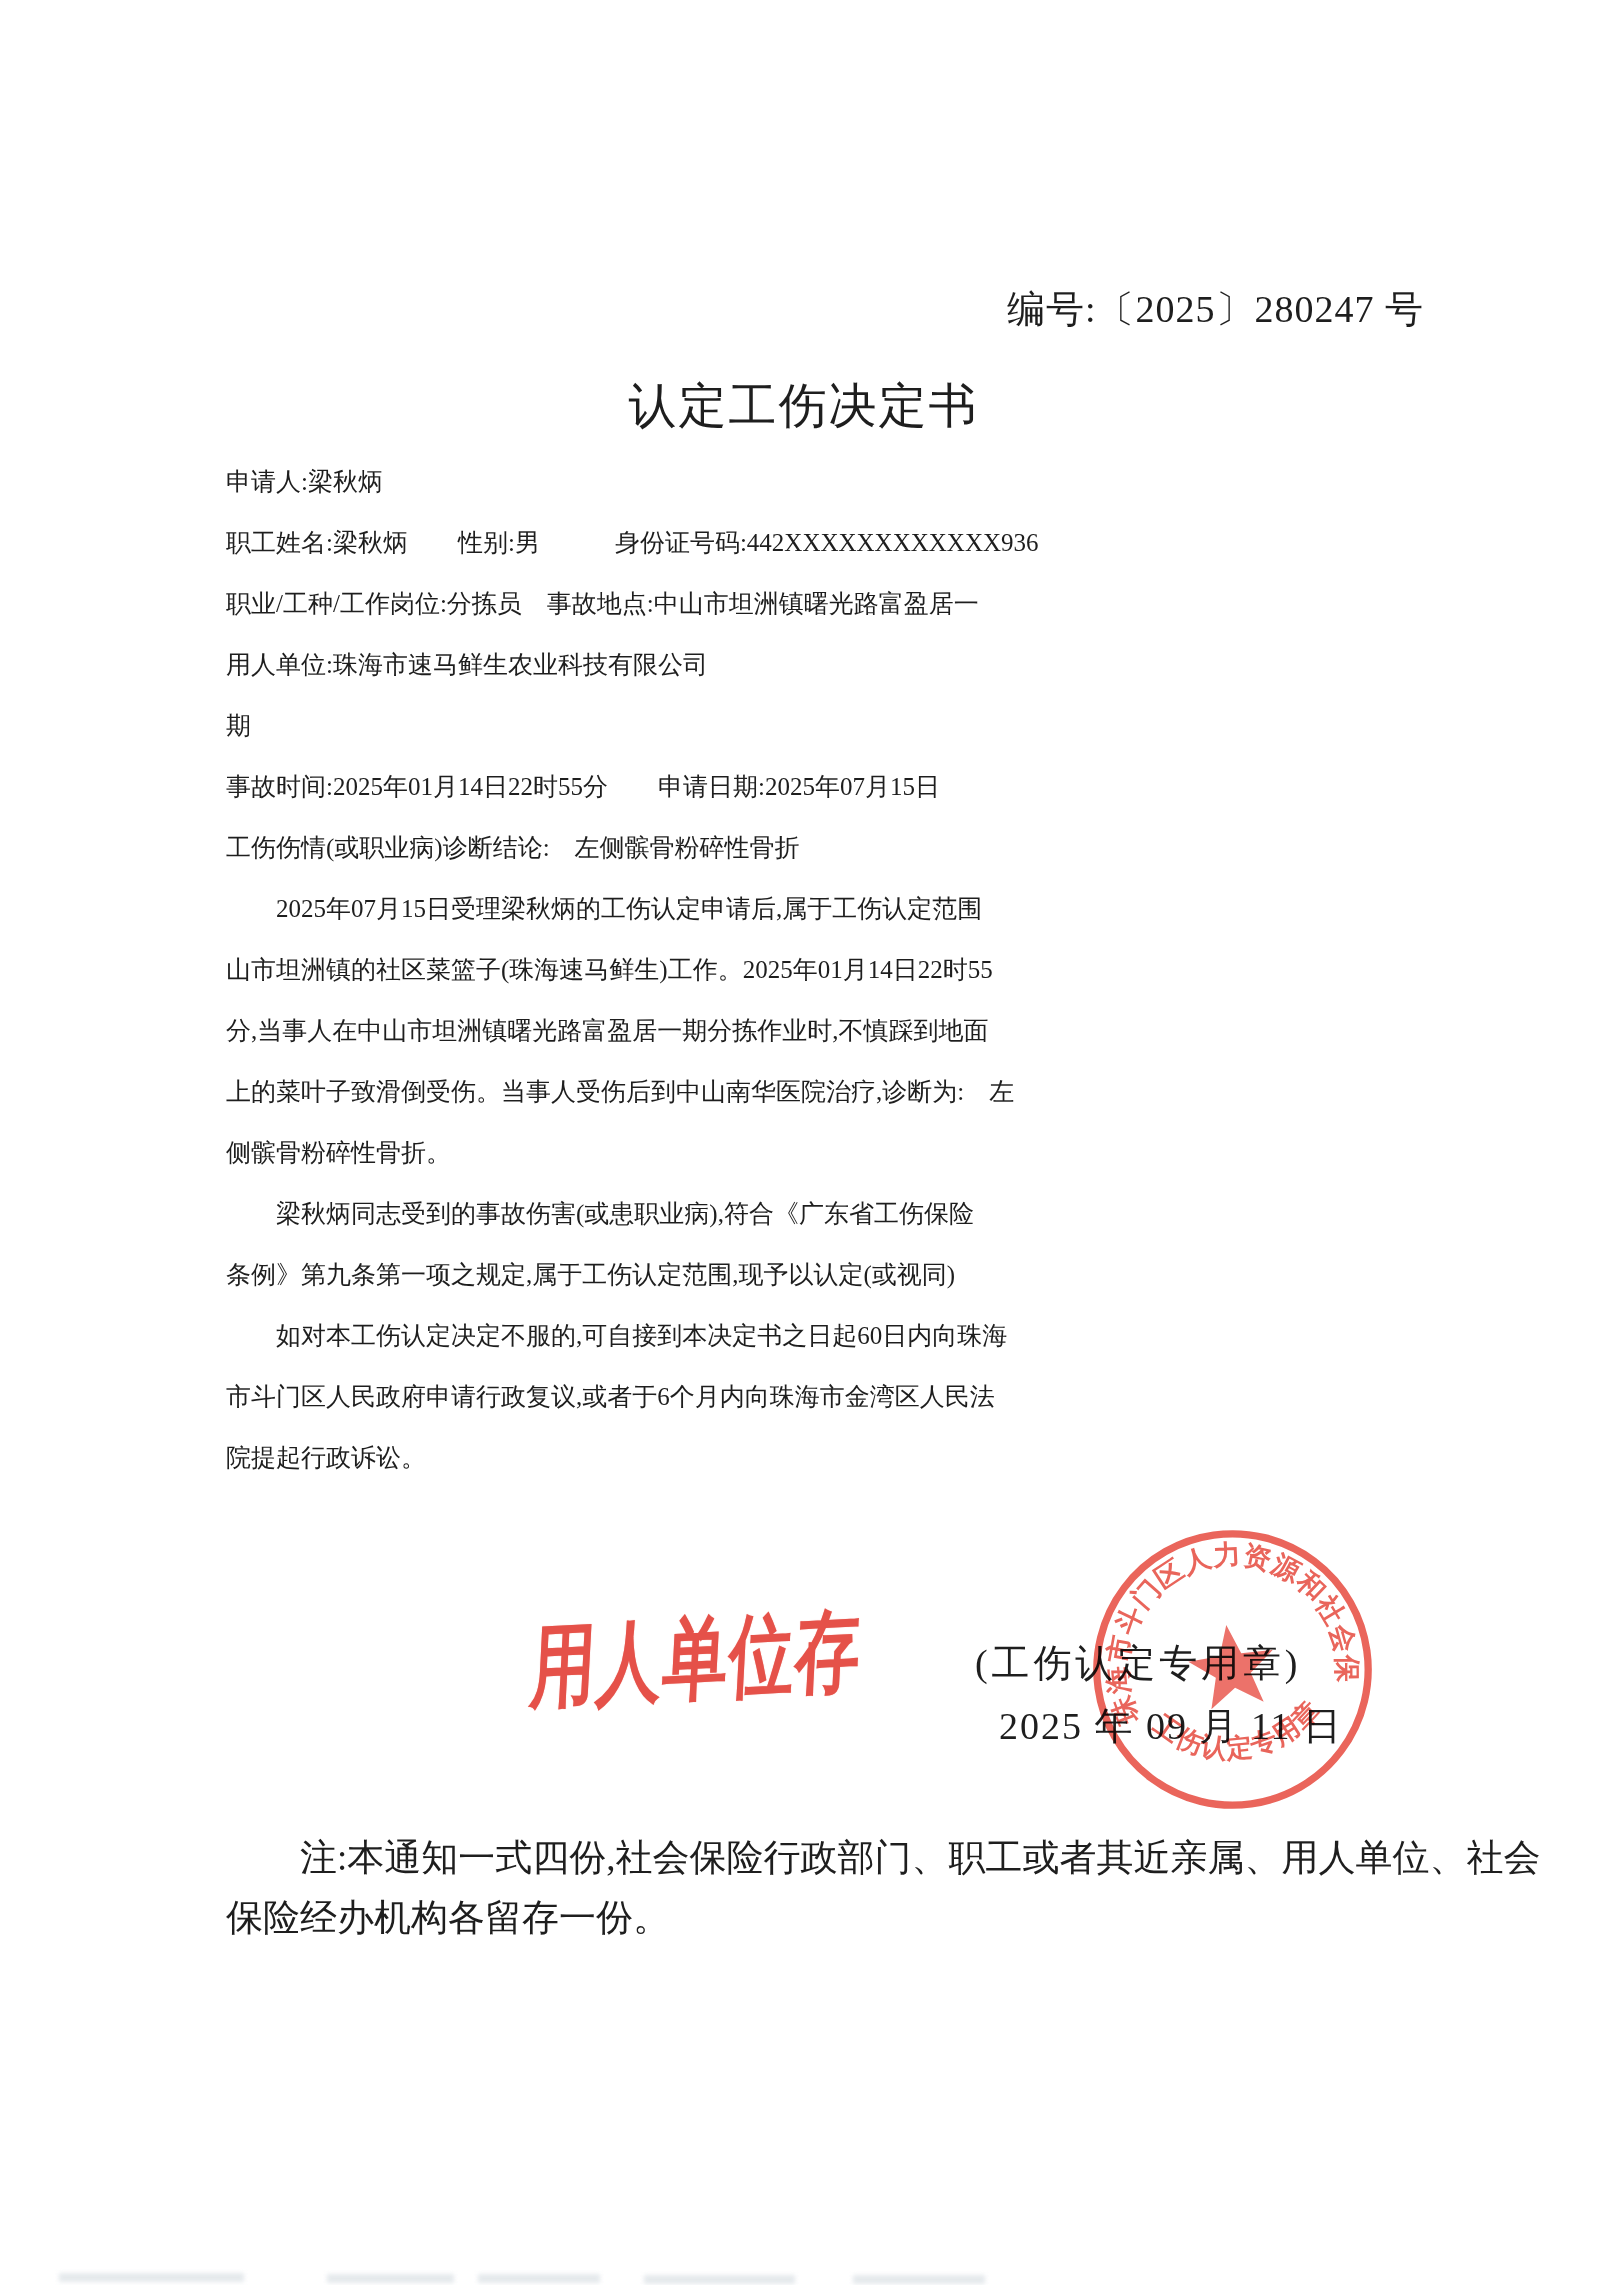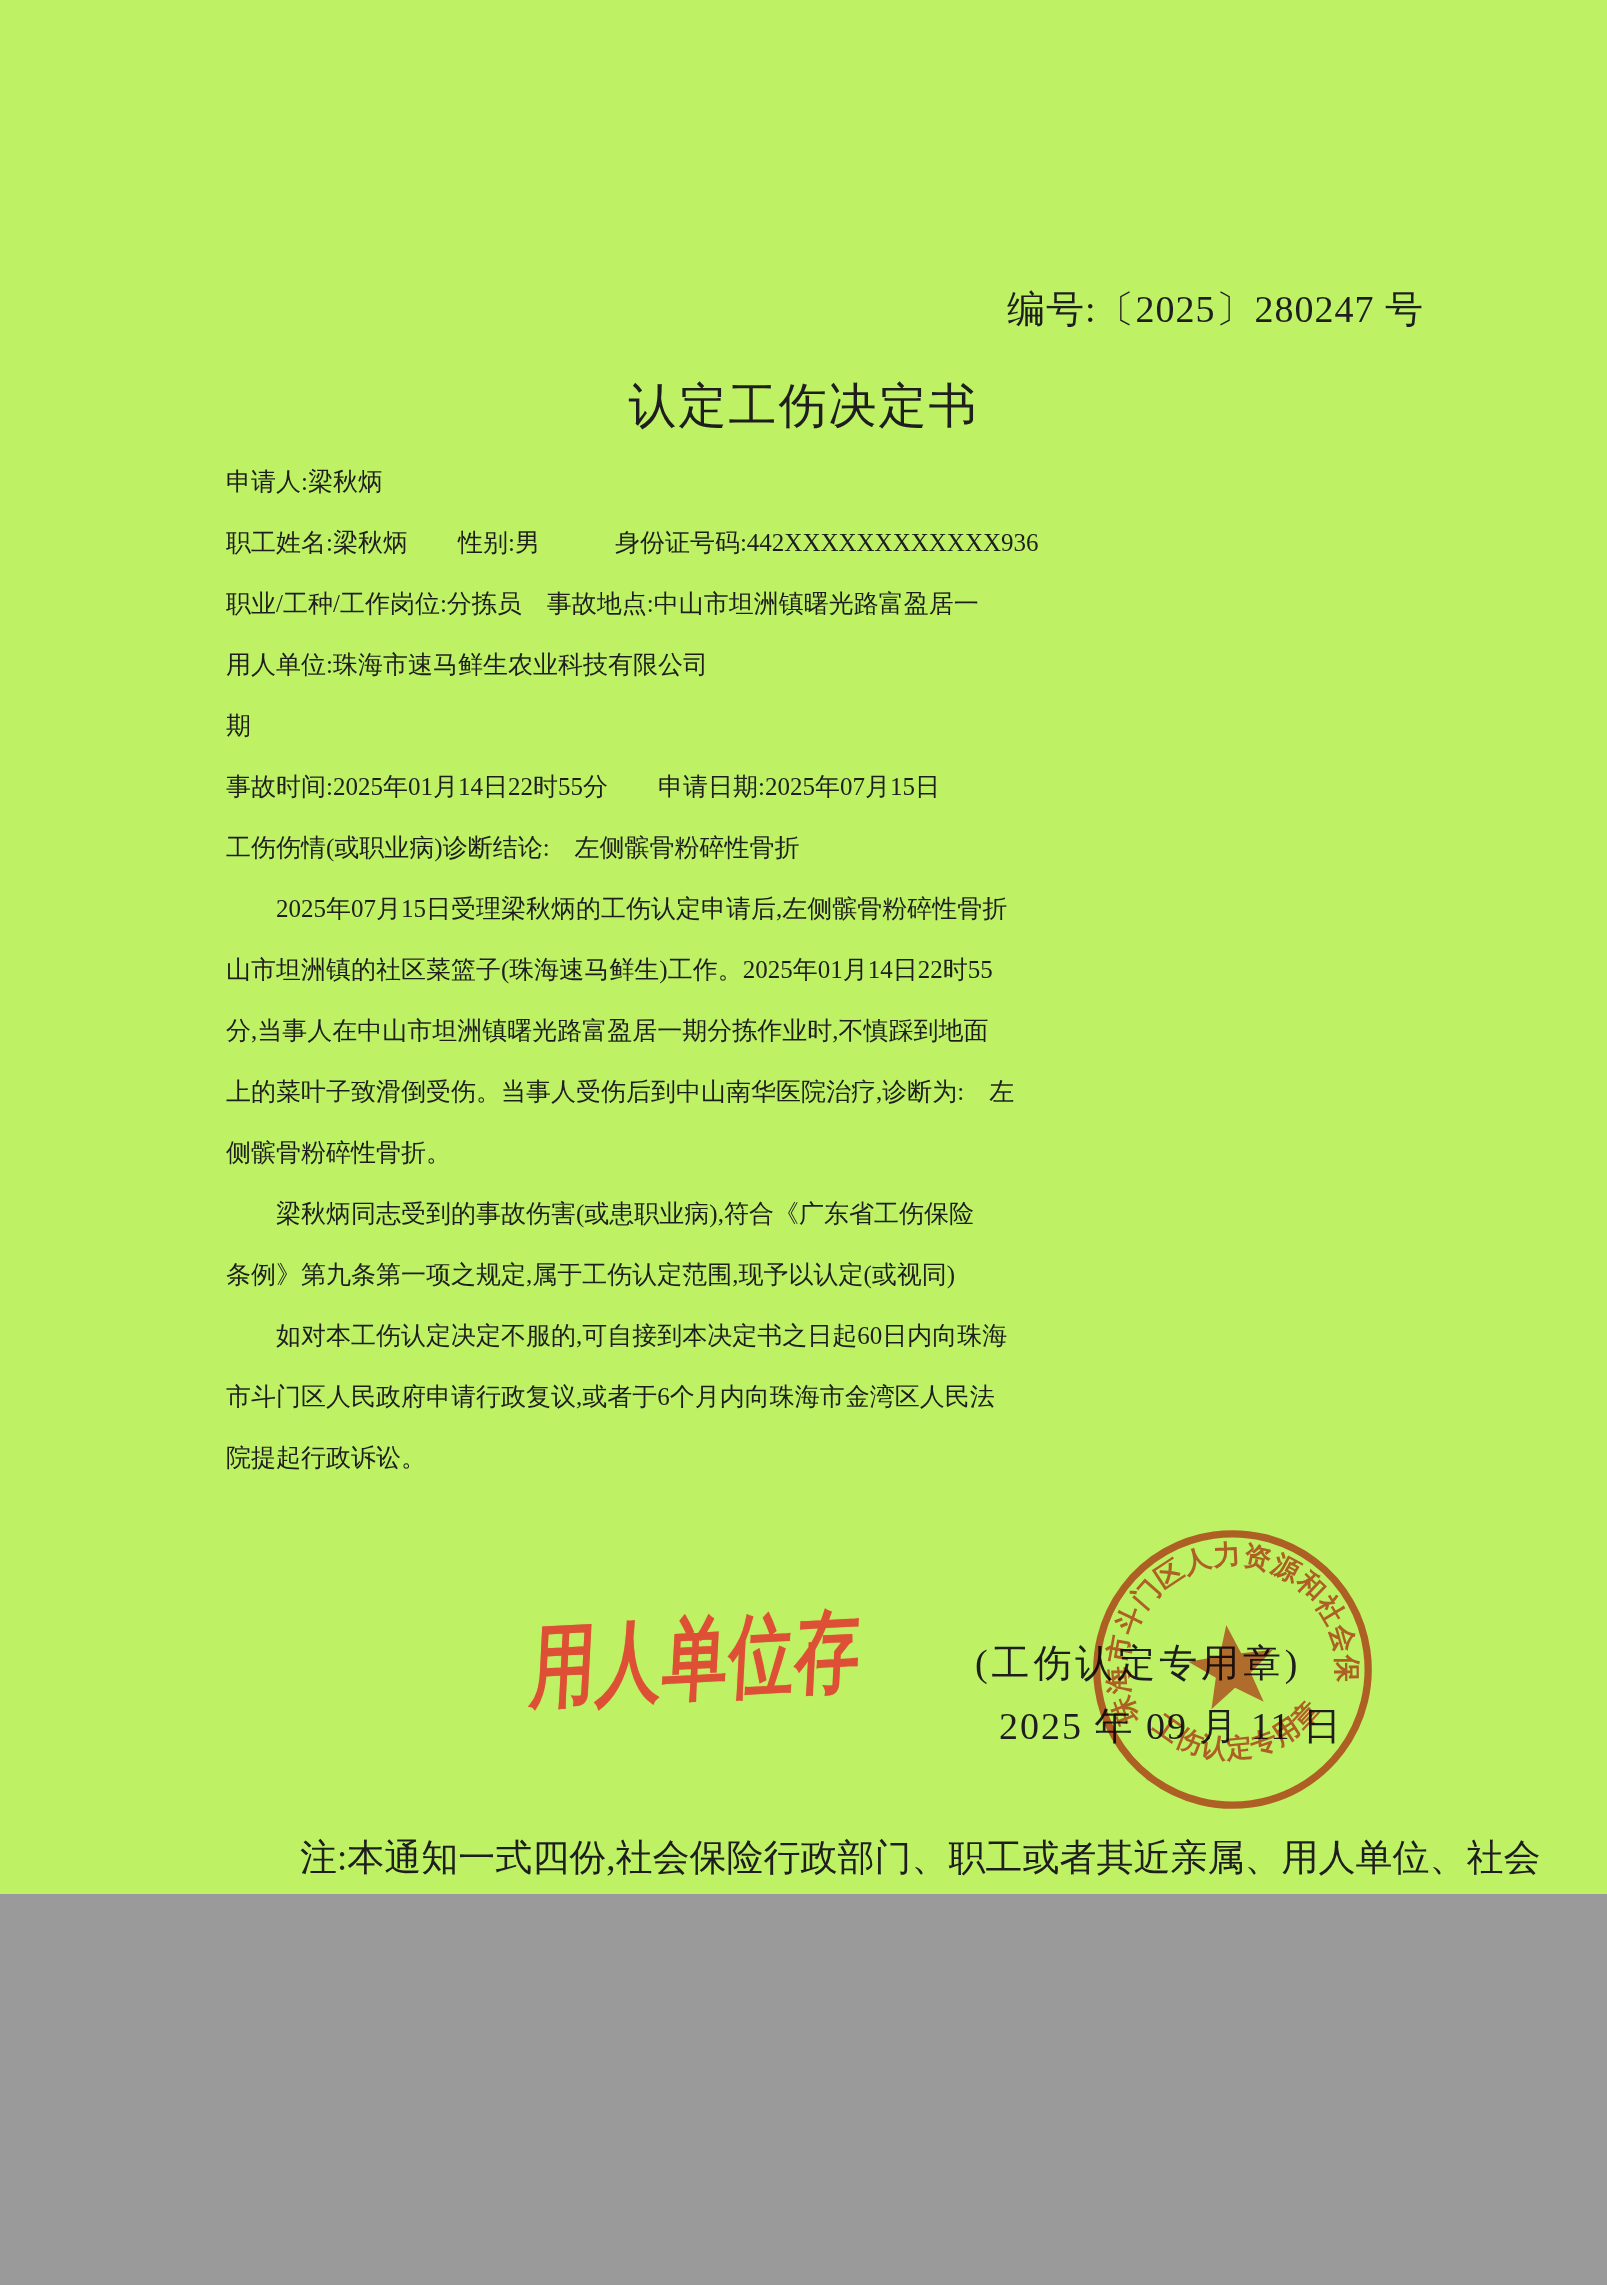--- a/index.html
+++ b/index.html
@@ -1,20 +1,20 @@
 <!DOCTYPE html>
 <html><head>
 <meta charset="utf-8">
 <style>
   html,body { margin:0; padding:0; background:#9a9a9a; }
   .page {
     position:relative;
-    width:1607px; height:1894px;
+    width:1607px; height:2285px;
     margin:0 auto;
-    background:#bef264;
+    background:#ffffff;
     font-family:"Liberation Serif", serif;
     color:#1e1e1e;
     overflow:hidden;
   }
   .doc-number {
     position:absolute; top:284px; right:183px;
     font-size:38px; letter-spacing:1px; white-space:pre;
   }
   .doc-title {
     position:absolute; top:374px; left:0; width:100%;
@@ -77,21 +77,21 @@
   <div class="doc-title">认定工伤决定书</div>
 
   <div class="body-lines">
       <div class="line">申请人:梁秋炳</div>
       <div class="line">职工姓名:梁秋炳　　性别:男　　　身份证号码:442XXXXXXXXXXXX936</div>
       <div class="line">职业/工种/工作岗位:分拣员　事故地点:中山市坦洲镇曙光路富盈居一</div>
       <div class="line">用人单位:珠海市速马鲜生农业科技有限公司</div>
       <div class="line">期</div>
       <div class="line">事故时间:2025年01月14日22时55分　　申请日期:2025年07月15日</div>
       <div class="line">工伤伤情(或职业病)诊断结论:　左侧髌骨粉碎性骨折</div>
-      <div class="line">　　2025年07月15日受理梁秋炳的工伤认定申请后,左侧髌骨粉碎性骨折</div>
+      <div class="line">　　2025年07月15日受理梁秋炳的工伤认定申请后,属于工伤认定范围</div>
       <div class="line">山市坦洲镇的社区菜篮子(珠海速马鲜生)工作。2025年01月14日22时55</div>
       <div class="line">分,当事人在中山市坦洲镇曙光路富盈居一期分拣作业时,不慎踩到地面</div>
       <div class="line">上的菜叶子致滑倒受伤。当事人受伤后到中山南华医院治疗,诊断为:　左</div>
       <div class="line">侧髌骨粉碎性骨折。</div>
       <div class="line">　　梁秋炳同志受到的事故伤害(或患职业病),符合《广东省工伤保险</div>
       <div class="line">条例》第九条第一项之规定,属于工伤认定范围,现予以认定(或视同)</div>
       <div class="line">　　如对本工伤认定决定不服的,可自接到本决定书之日起60日内向珠海</div>
       <div class="line">市斗门区人民政府申请行政复议,或者于6个月内向珠海市金湾区人民法</div>
       <div class="line">院提起行政诉讼。</div>
     </div>

